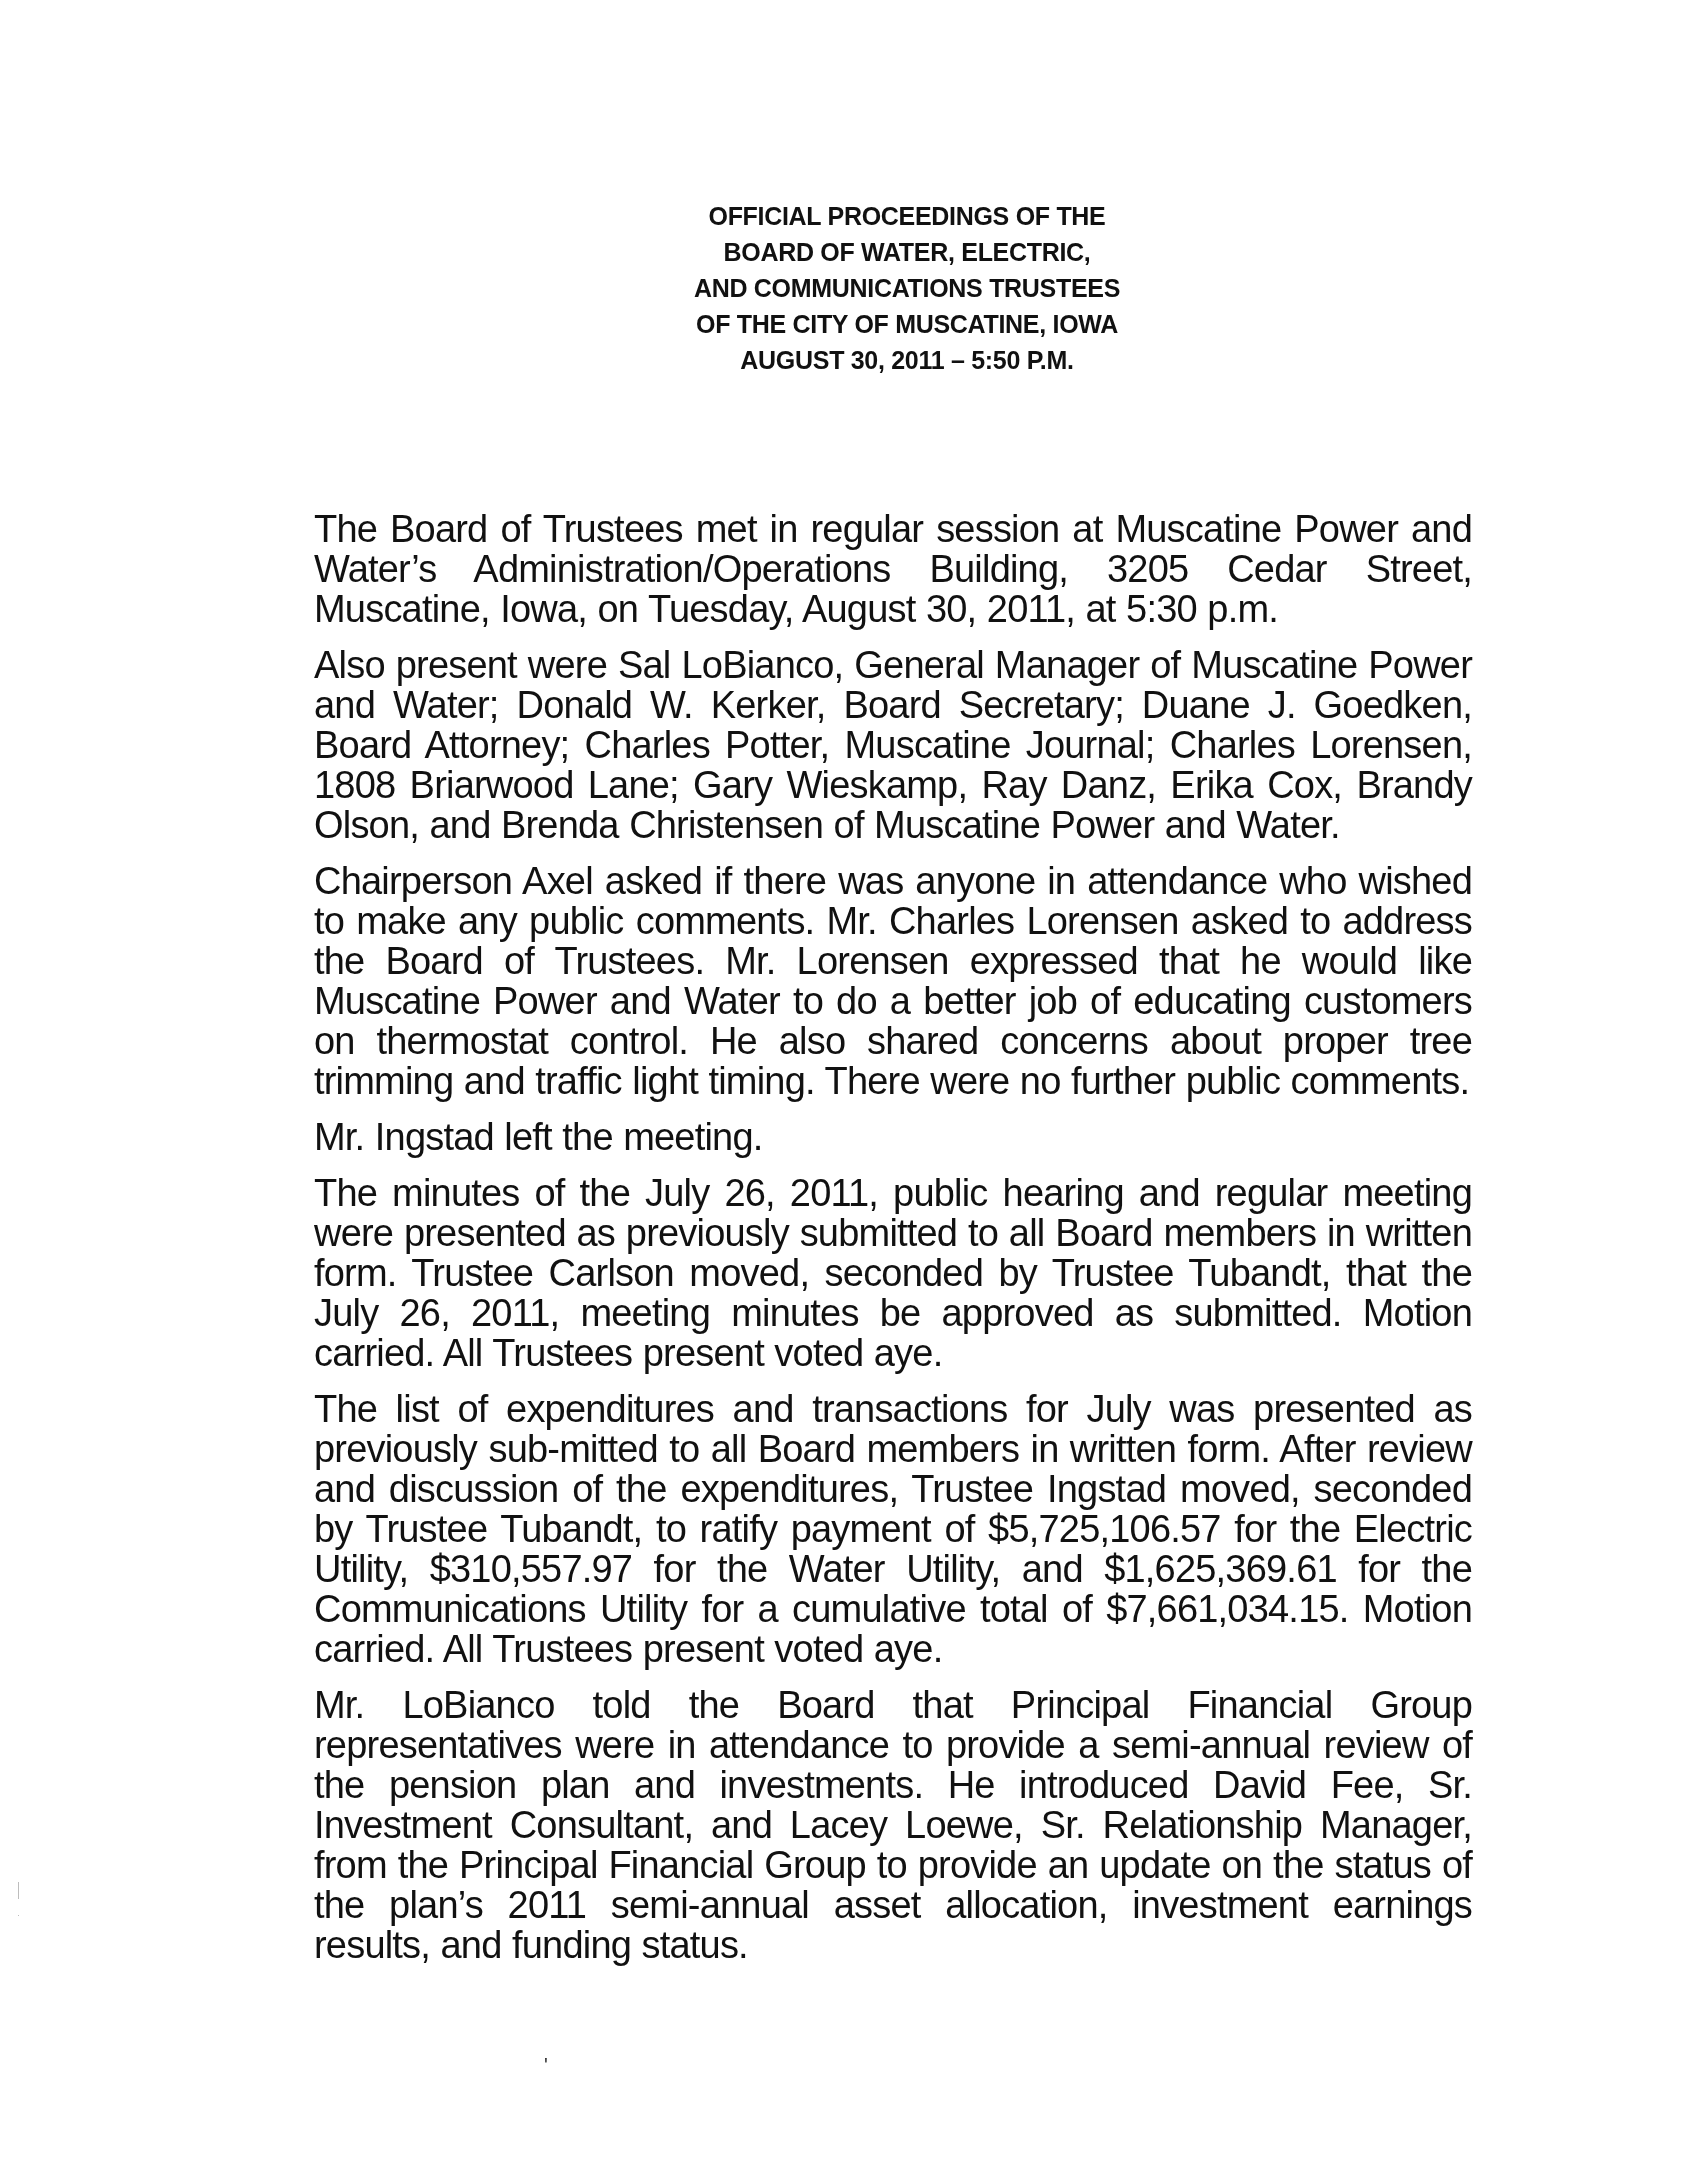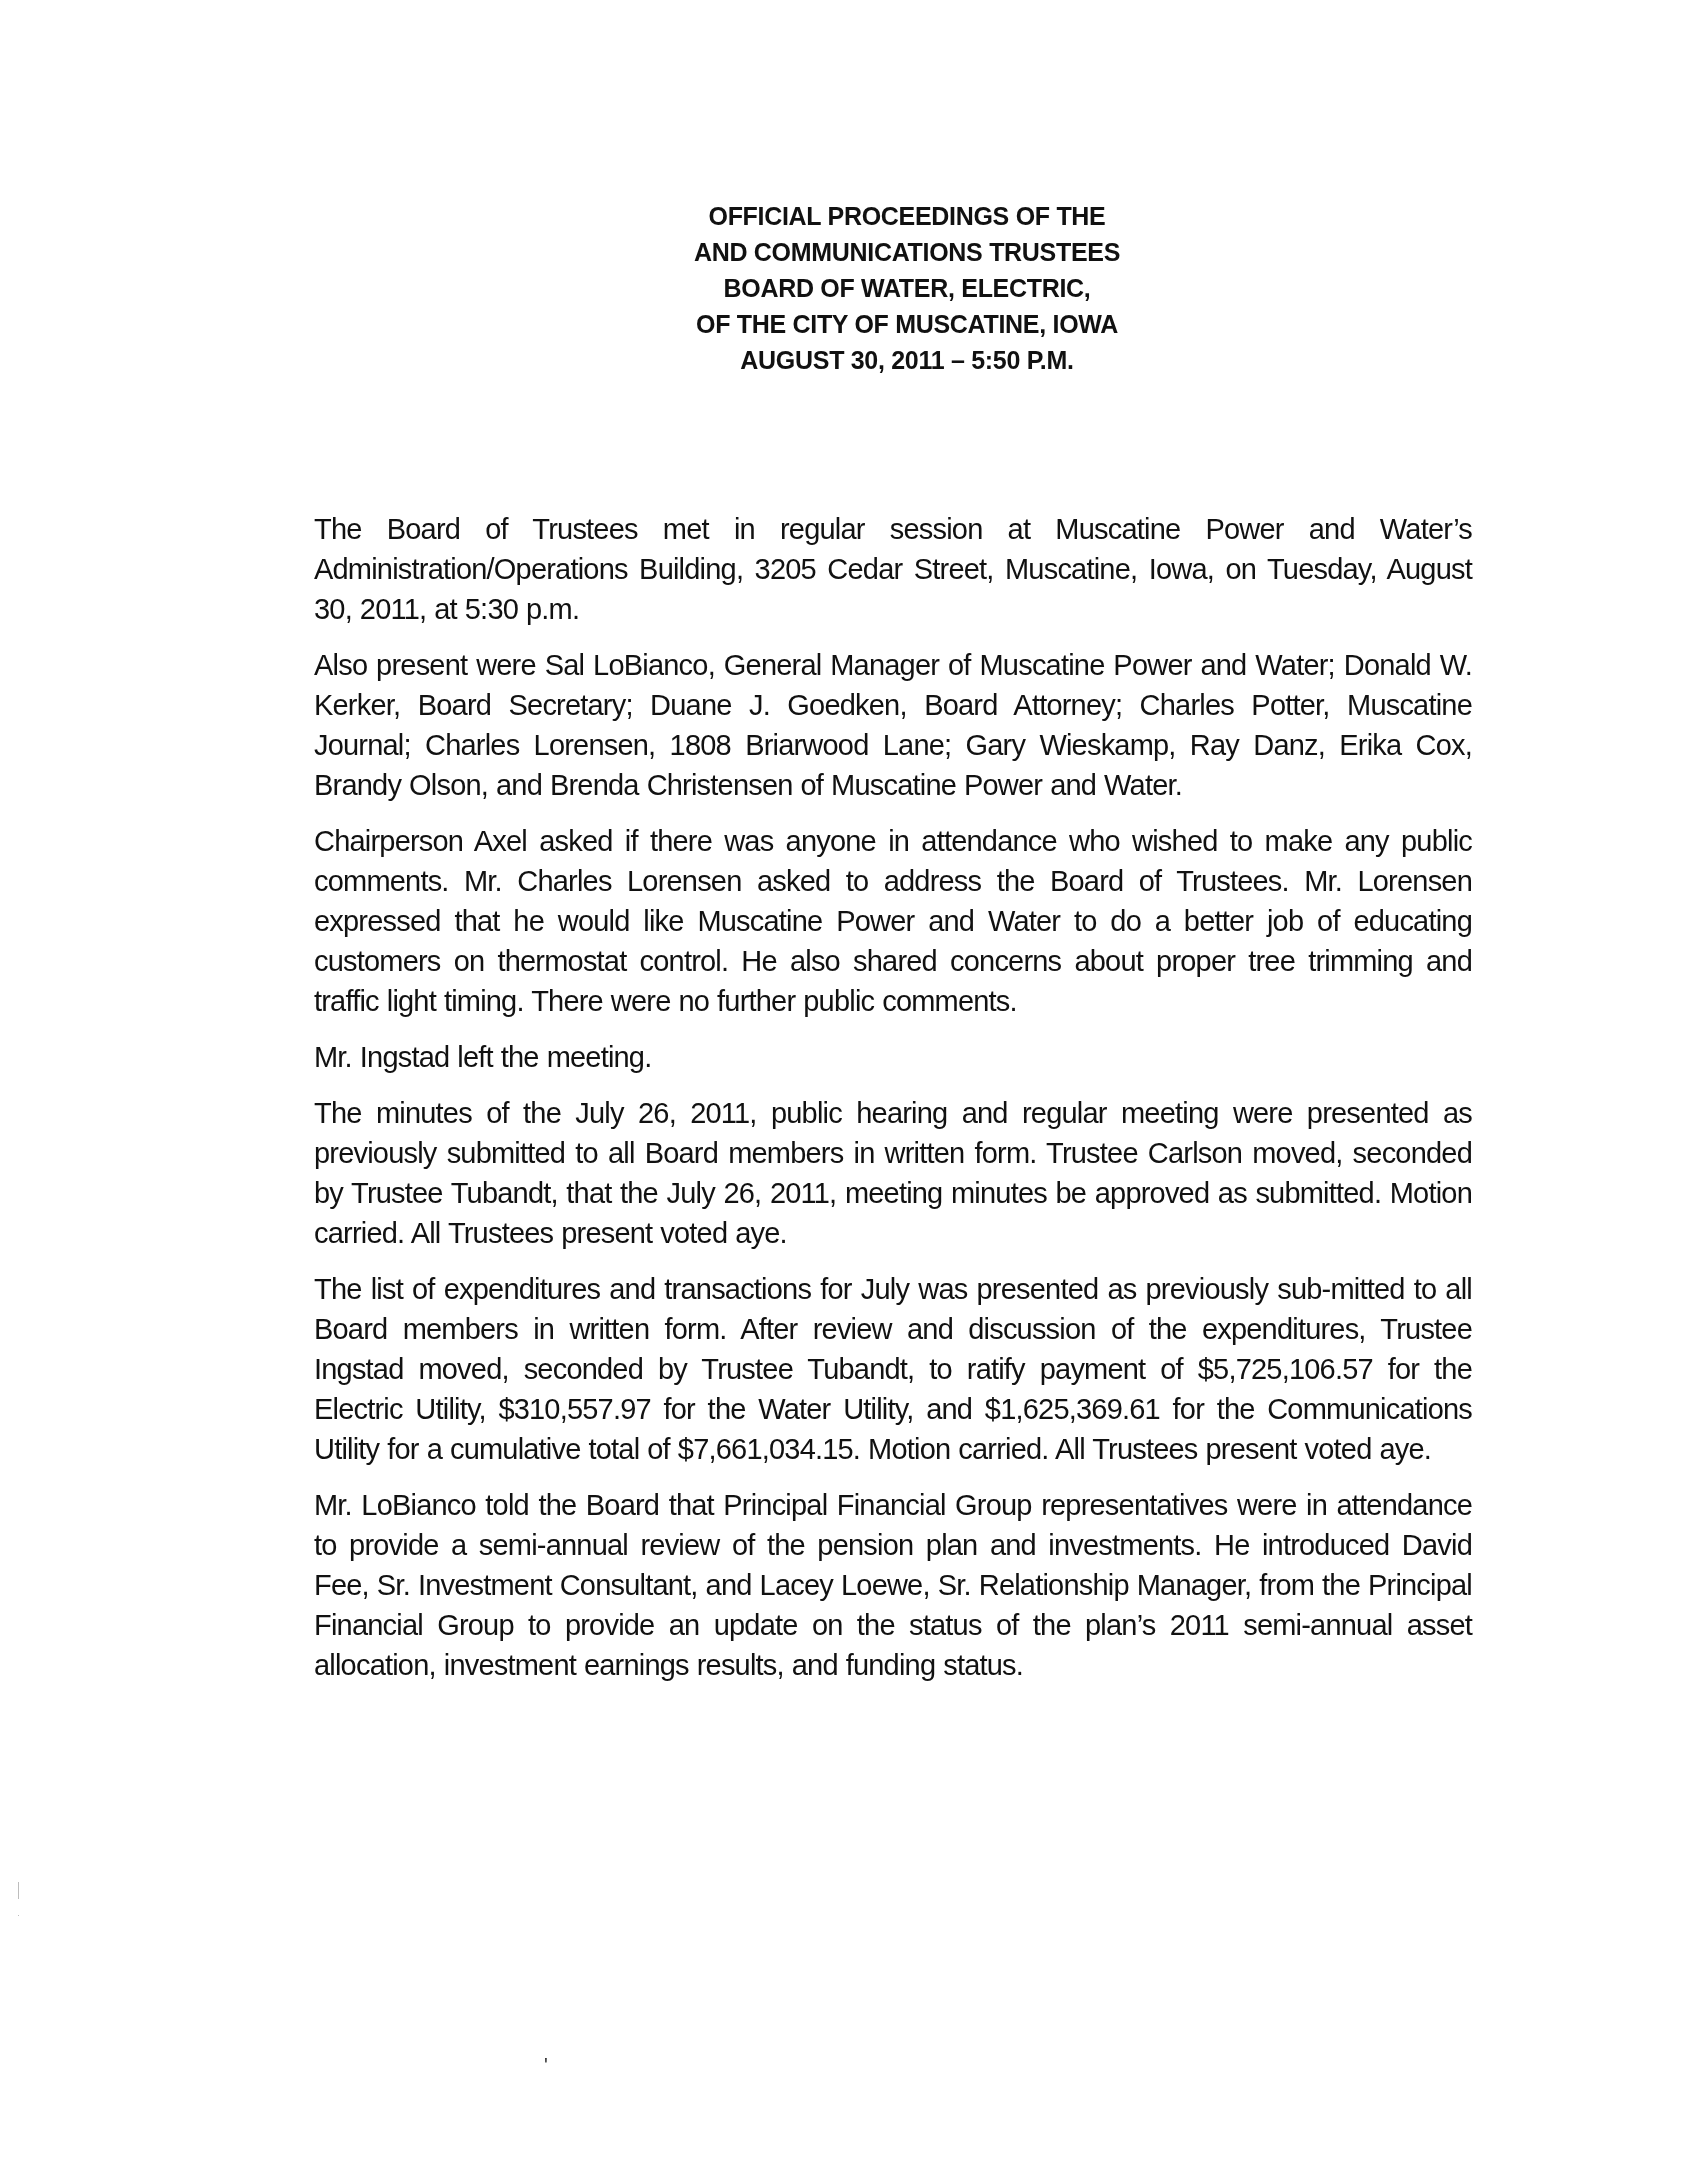--- a/index.html
+++ b/index.html
@@ -35,21 +35,21 @@
     }
     .header .hline {
       display: block;
       white-space: nowrap;
     }
     .body {
       position: absolute;
       left: 314px;
       top: 509px;
       width: 1158px;
-      font-size: 29px;
+      font-size: 38px;
       line-height: 40px;
       text-align: justify;
       letter-spacing: -0.8px;
       word-spacing: 0.7px;
     }
     .body p {
       margin: 0 0 16px 0;
     }
     .scan-artifact {
       position: absolute;
@@ -63,22 +63,22 @@
       color: #333333;
     }
   </style>
 </head>
 <body>
 
 <div class="page">
 
   <div class="header">
     <span class="hline">OFFICIAL PROCEEDINGS OF THE</span>
+    <span class="hline">BOARD OF WATER, ELECTRIC,</span>
     <span class="hline">AND COMMUNICATIONS TRUSTEES</span>
-    <span class="hline">BOARD OF WATER, ELECTRIC,</span>
     <span class="hline">OF THE CITY OF MUSCATINE, IOWA</span>
     <span class="hline">AUGUST 30, 2011 – 5:50 P.M.</span>
   </div>
 
   <div class="body">
     <p>The Board of Trustees met in regular session at Muscatine Power and Water’s Administration/Operations Building, 3205 Cedar Street, Muscatine, Iowa, on Tuesday, August 30, 2011, at 5:30 p.m.</p>
     <p>Also present were Sal LoBianco, General Manager of Muscatine Power and Water; Donald W. Kerker, Board Secretary; Duane J. Goedken, Board Attorney; Charles Potter, Muscatine Journal; Charles Lorensen, 1808 Briarwood Lane; Gary Wieskamp, Ray Danz, Erika Cox, Brandy Olson, and Brenda Christensen of Muscatine Power and Water.</p>
     <p>Chairperson Axel asked if there was anyone in attendance who wished to make any public comments.  Mr. Charles Lorensen asked to address the Board of Trustees.  Mr. Lorensen expressed that he would like Muscatine Power and Water to do a better job of educating customers on thermostat control.  He also shared concerns about proper tree trimming and traffic light timing. There were no further public comments.</p>
     <p>Mr. Ingstad left the meeting.</p>
     <p>The minutes of the July 26, 2011, public hearing and regular meeting were presented as previously submitted to all Board members in written form.  Trustee Carlson moved, seconded by Trustee Tubandt, that the July 26, 2011, meeting minutes be approved as submitted.  Motion carried.  All Trustees present voted aye.</p>

